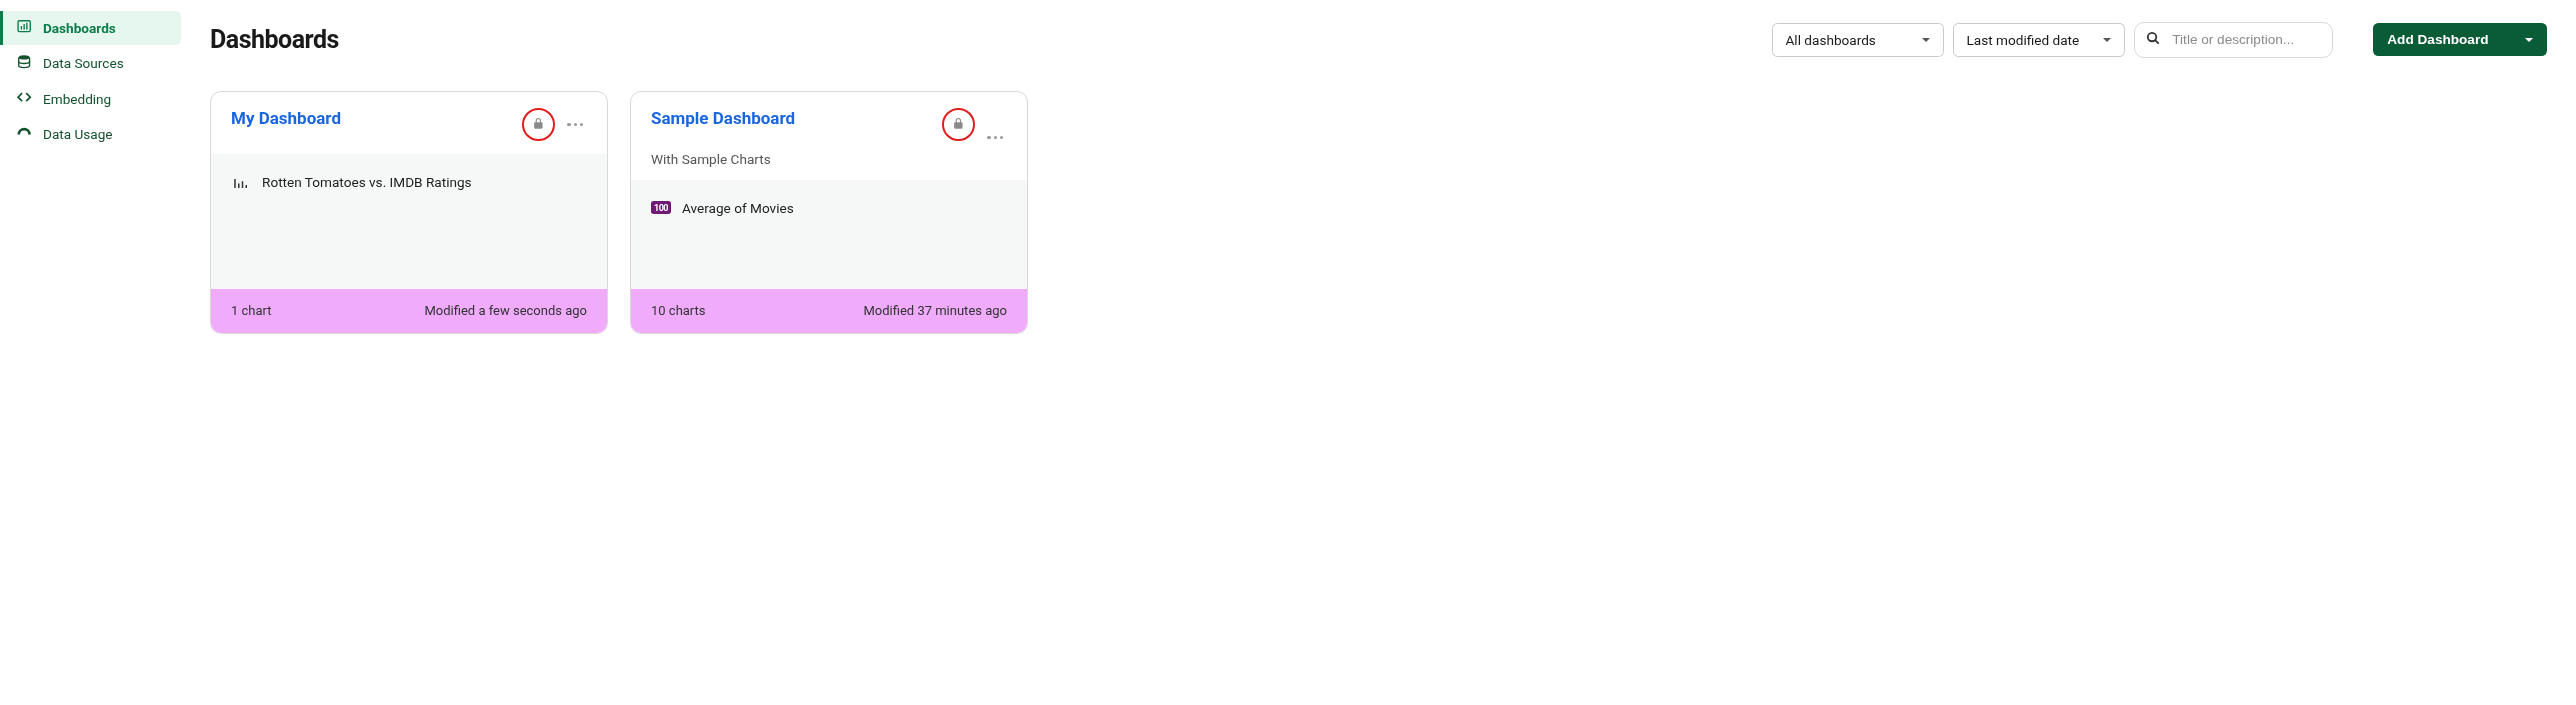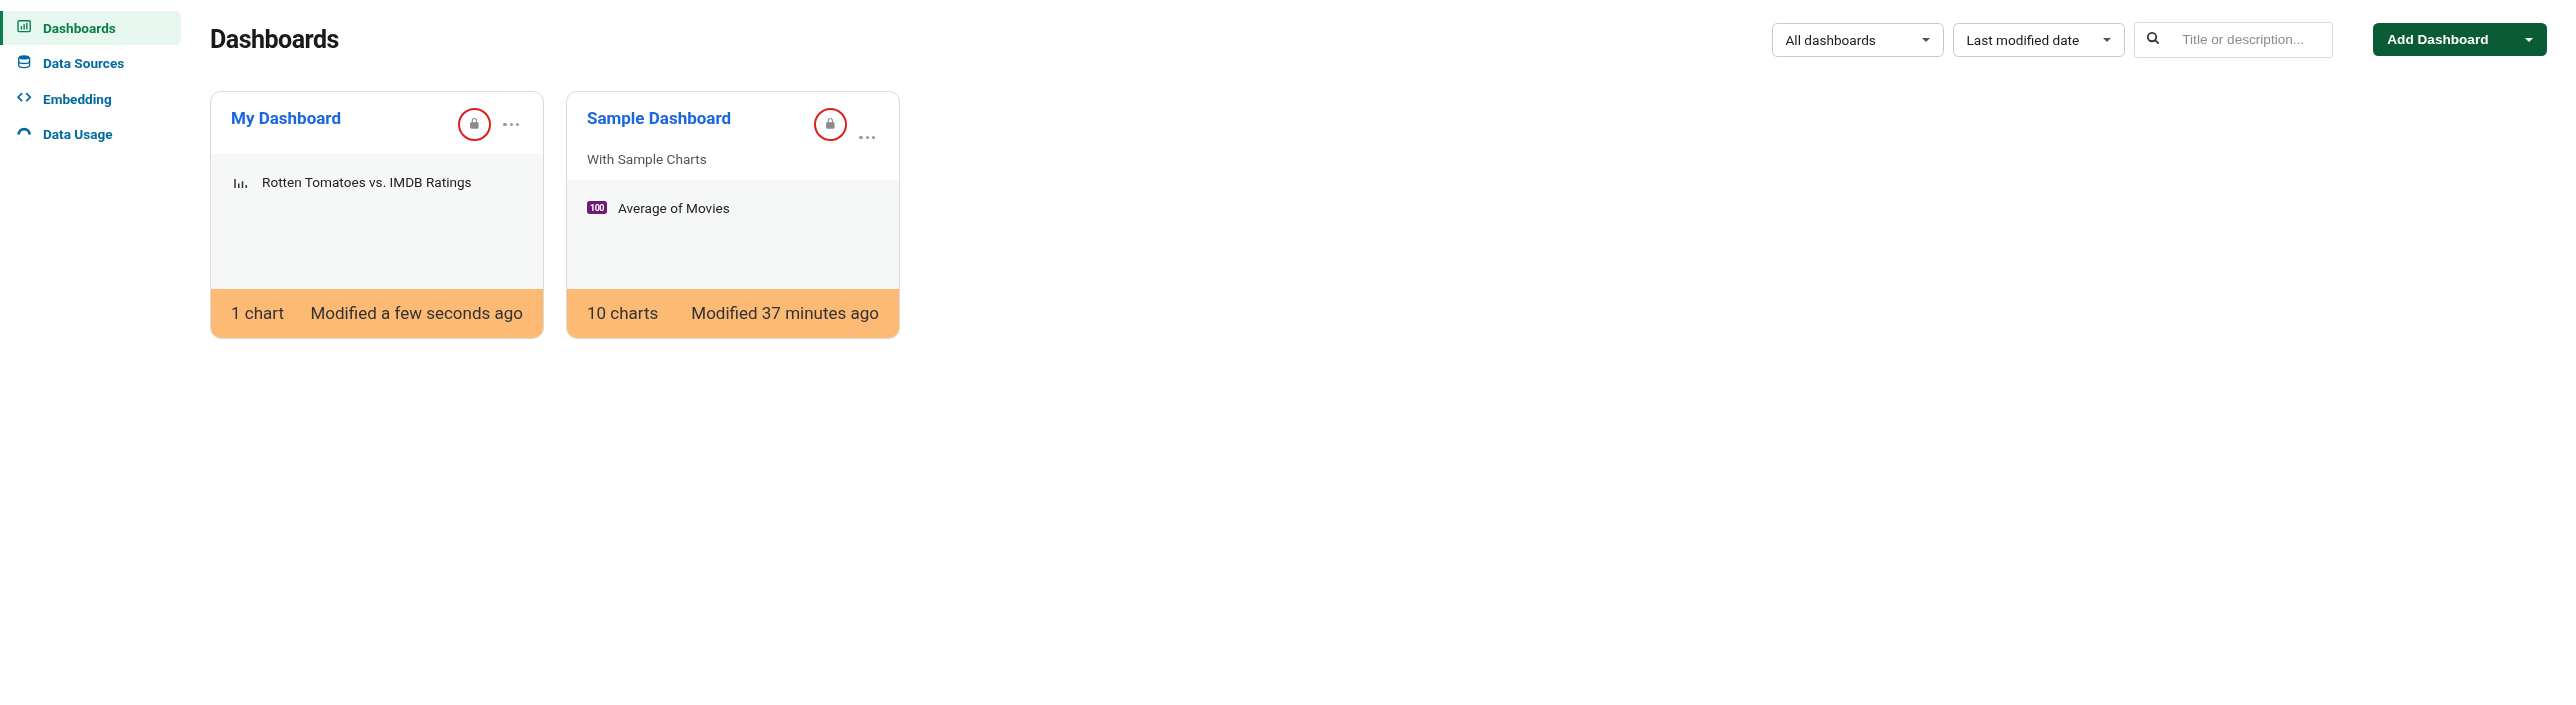--- a/index.html
+++ b/index.html
@@ -16,23 +16,23 @@
     flex-shrink: 0;
     padding-top: 11px;
     border-right: none;
   }
   .sidebar-item {
     display: flex;
     align-items: center;
     gap: 11px;
     padding: 7.2px 14.5px 7.2px 12.7px;
     cursor: pointer;
-    color: #0369a1;
-    font-size: 13.6px;
-    font-weight: 700;
+    color: #14532d;
+    font-size: 13.6px;
+    font-weight: 400;
     border-left: 3.6px solid transparent;
     margin-bottom: 1.8px;
   }
   .sidebar-item.active {
     background: #e6f7ef;
     color: #0a7d4a;
     border-left-color: #0a7d4a;
     font-weight: 700;
     border-radius: 0 5.4px 5.4px 0;
   }
@@ -63,23 +63,23 @@
     border-radius: 5.4px;
     background: #fff;
     padding: 8.1px 12.7px;
     min-width: 172px;
     cursor: pointer;
     font-size: 13.6px;
   }
   .search-box {
     display: flex;
     align-items: center;
-    gap: 20px;
+    gap: 10px;
     border: 0.9px solid #d9d9d9;
-    border-radius: 3px;
+    border-radius: 10px;
     padding: 8.1px 11px;
     width: 199px;
   }
   .search-box input {
     border: none;
     outline: none;
     font-size: 13.6px;
     width: 100%;
     color: #333;
   }
@@ -104,21 +104,21 @@
     border-left: 4.5px solid transparent;
     border-right: 4.5px solid transparent;
     border-top: 4.5px solid #555;
   }
   .cards {
     display: flex;
     gap: 22px;
     align-items: stretch;
   }
   .card {
-    width: 334px;
+    width: 398px;
     border: 0.9px solid #d9d9d9;
     border-radius: 11px;
     overflow: hidden;
     display: flex;
     flex-direction: column;
     background: #fff;
   }
   .card-head {
     padding: 16.3px 20px 12.7px 20px;
     display: flex;
@@ -172,23 +172,23 @@
   .content-row .row-icon {
     width: 20px; height: 20px;
     display: flex; align-items: center; justify-content: center;
     flex-shrink: 0;
   }
   .card-foot {
     display: flex;
     justify-content: space-between;
     align-items: center;
     padding: 14.5px 20px;
-    font-size: 17px;
+    font-size: 13px;
     color: #333;
-    background: #fdba74;
+    background: #f0abfc;
   }
   .badge-100 {
     background: #701a75;
     color: #fff;
     font-size: 9px;
     font-weight: 700;
     padding: 1.8px 2.7px;
     border-radius: 2.7px;
     letter-spacing: -0.5px;
   }

